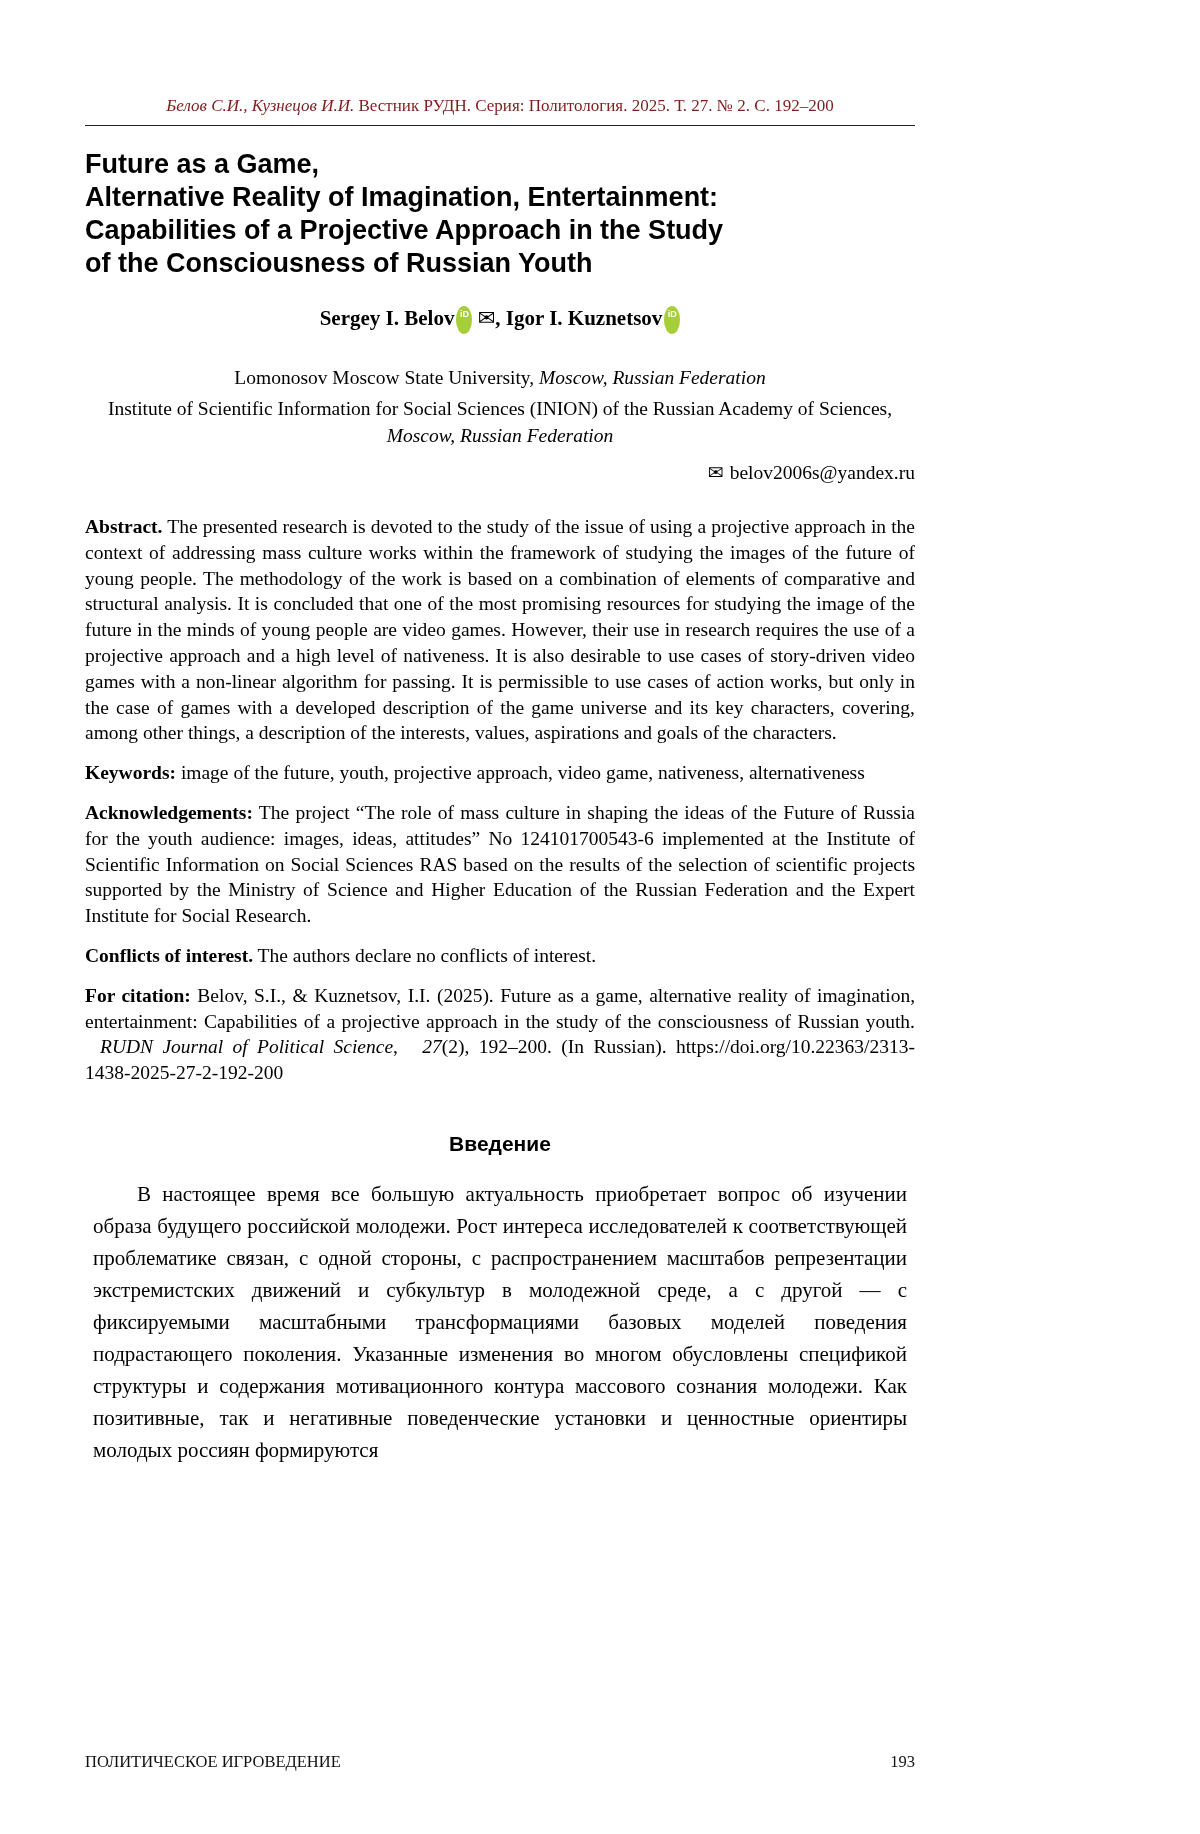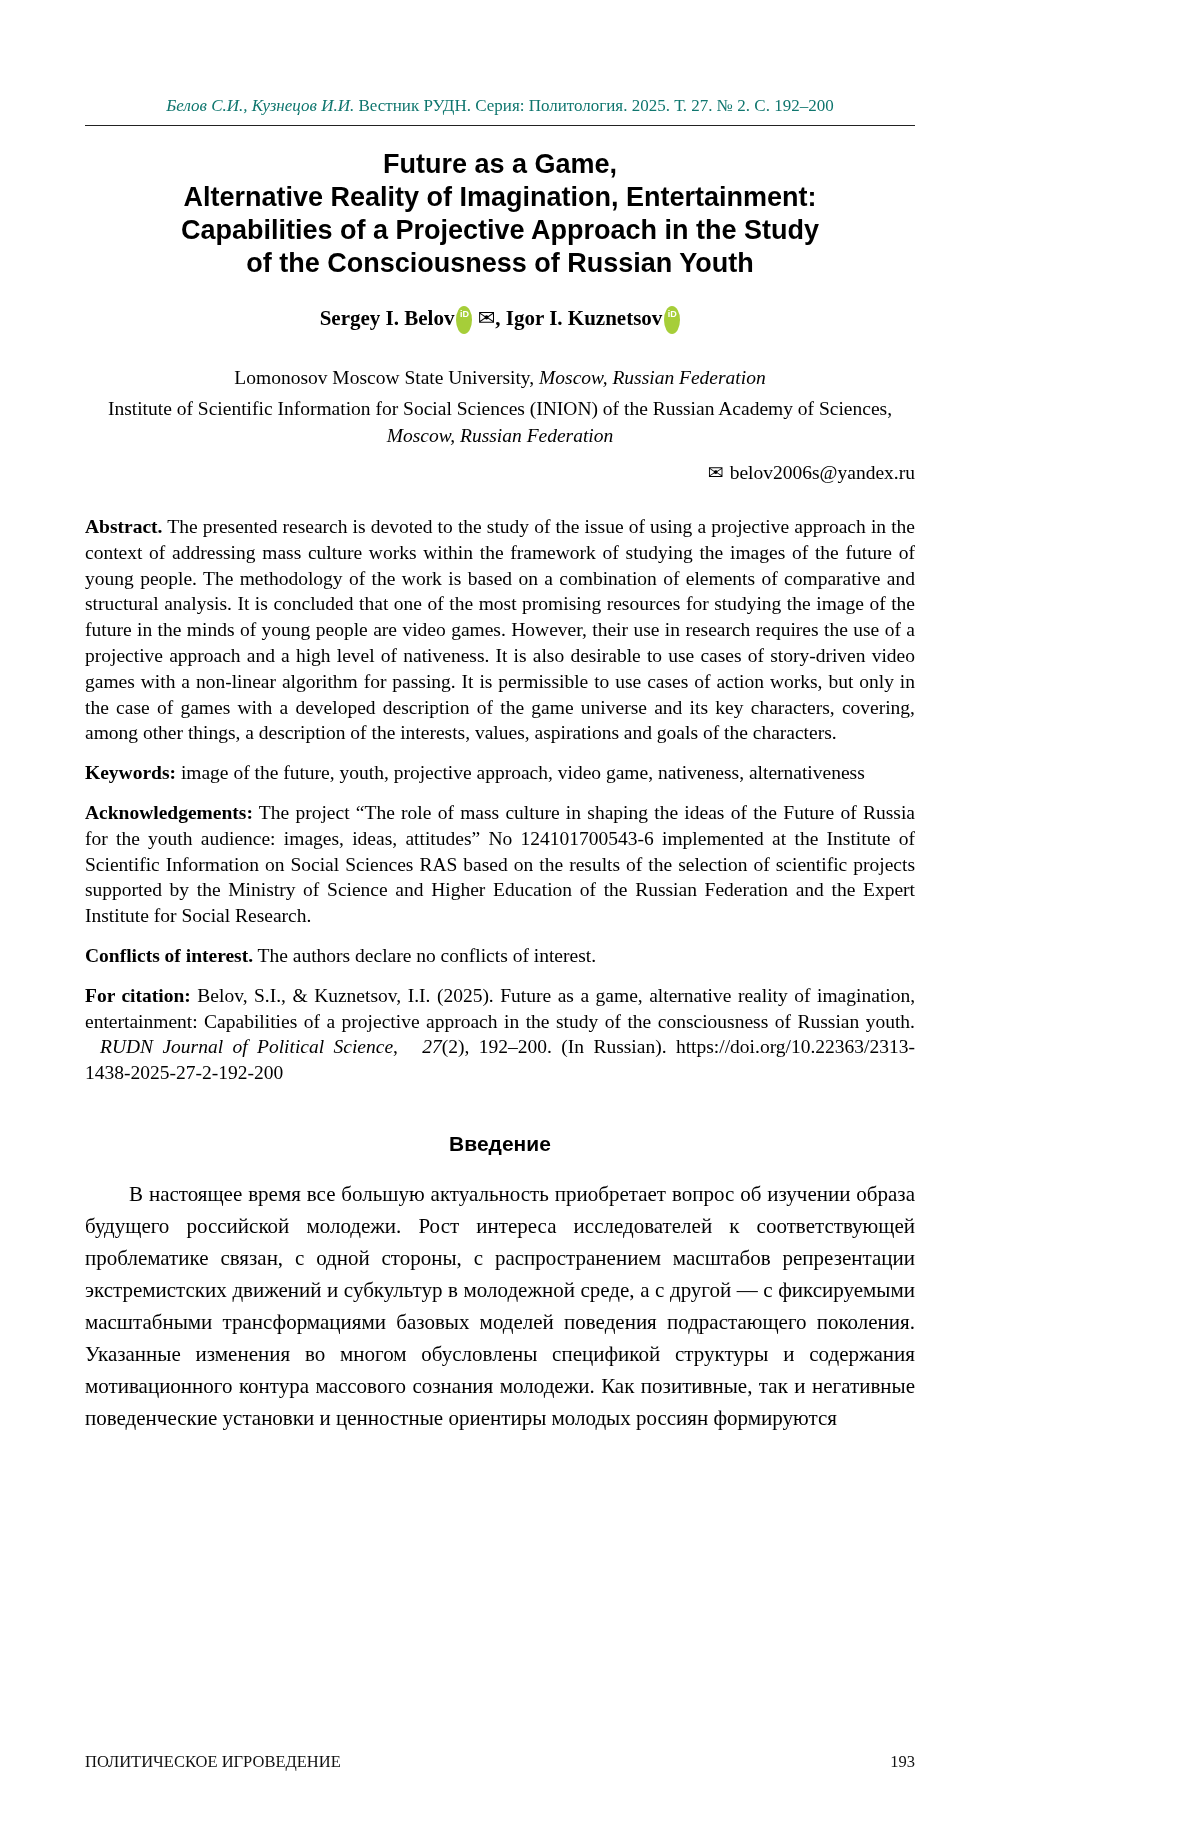--- a/index.html
+++ b/index.html
@@ -10,33 +10,33 @@
     color:#000;
     position:relative;
     overflow:hidden;
   }
   .page { position:absolute; left:85px; top:0; width:830px; }
 
   .running-header {
     margin-top:96px;
     text-align:center;
     font-size:17px;
-    color:#0f766e;
+    color:#7f1d1d;
     white-space:nowrap;
   }
   .running-header .rh-italic { font-style:italic; }
   .header-rule {
     border:none;
     border-top:1.5px solid #222;
     margin:9px 0 22px 0;
   }
 
   .title {
     margin:0 0 26px 0;
-    text-align:center;
+    text-align:left;
     font-family:"Liberation Sans", sans-serif;
     font-weight:700;
     font-size:27px;
     line-height:33px;
     color:#000;
   }
   .title .line { display:block; }
 
   .authors {
     text-align:center;
@@ -87,21 +87,21 @@
     font-weight:700;
     font-size:21px;
     color:#000;
   }
 
   .intro {
     font-size:21px;
     line-height:32px;
     text-align:justify;
     text-indent:44px;
-    margin:0;
+    margin:8px;
   }
 
   .footer {
     position:absolute;
     left:85px;
     top:1752px;
     width:830px;
     display:flex;
     justify-content:space-between;
     font-size:16.5px;

